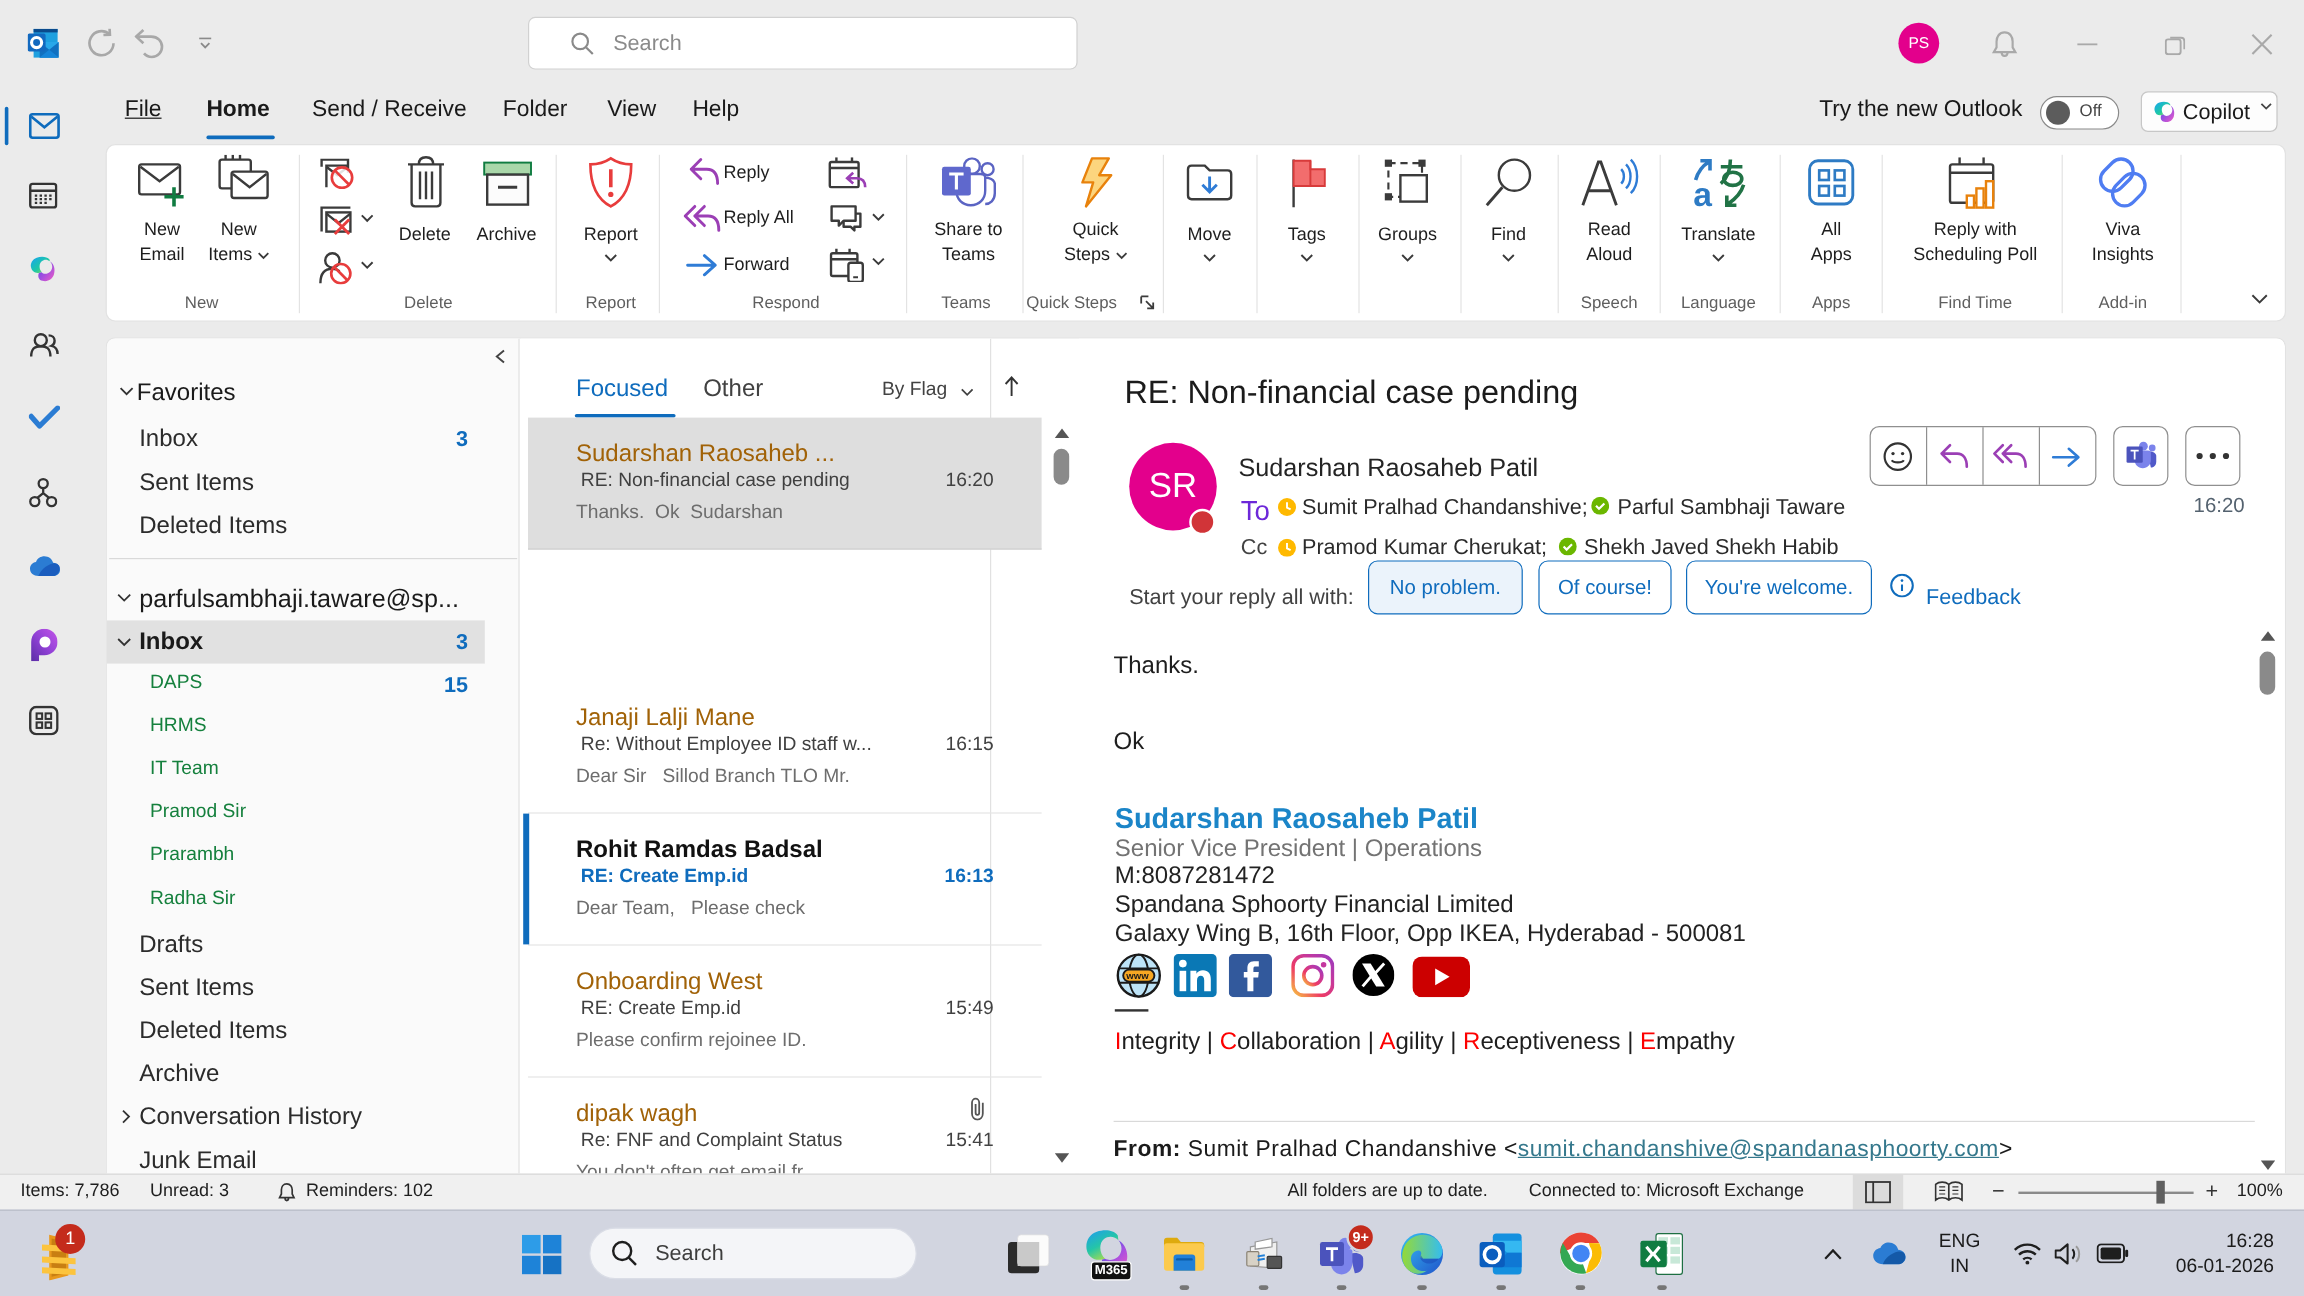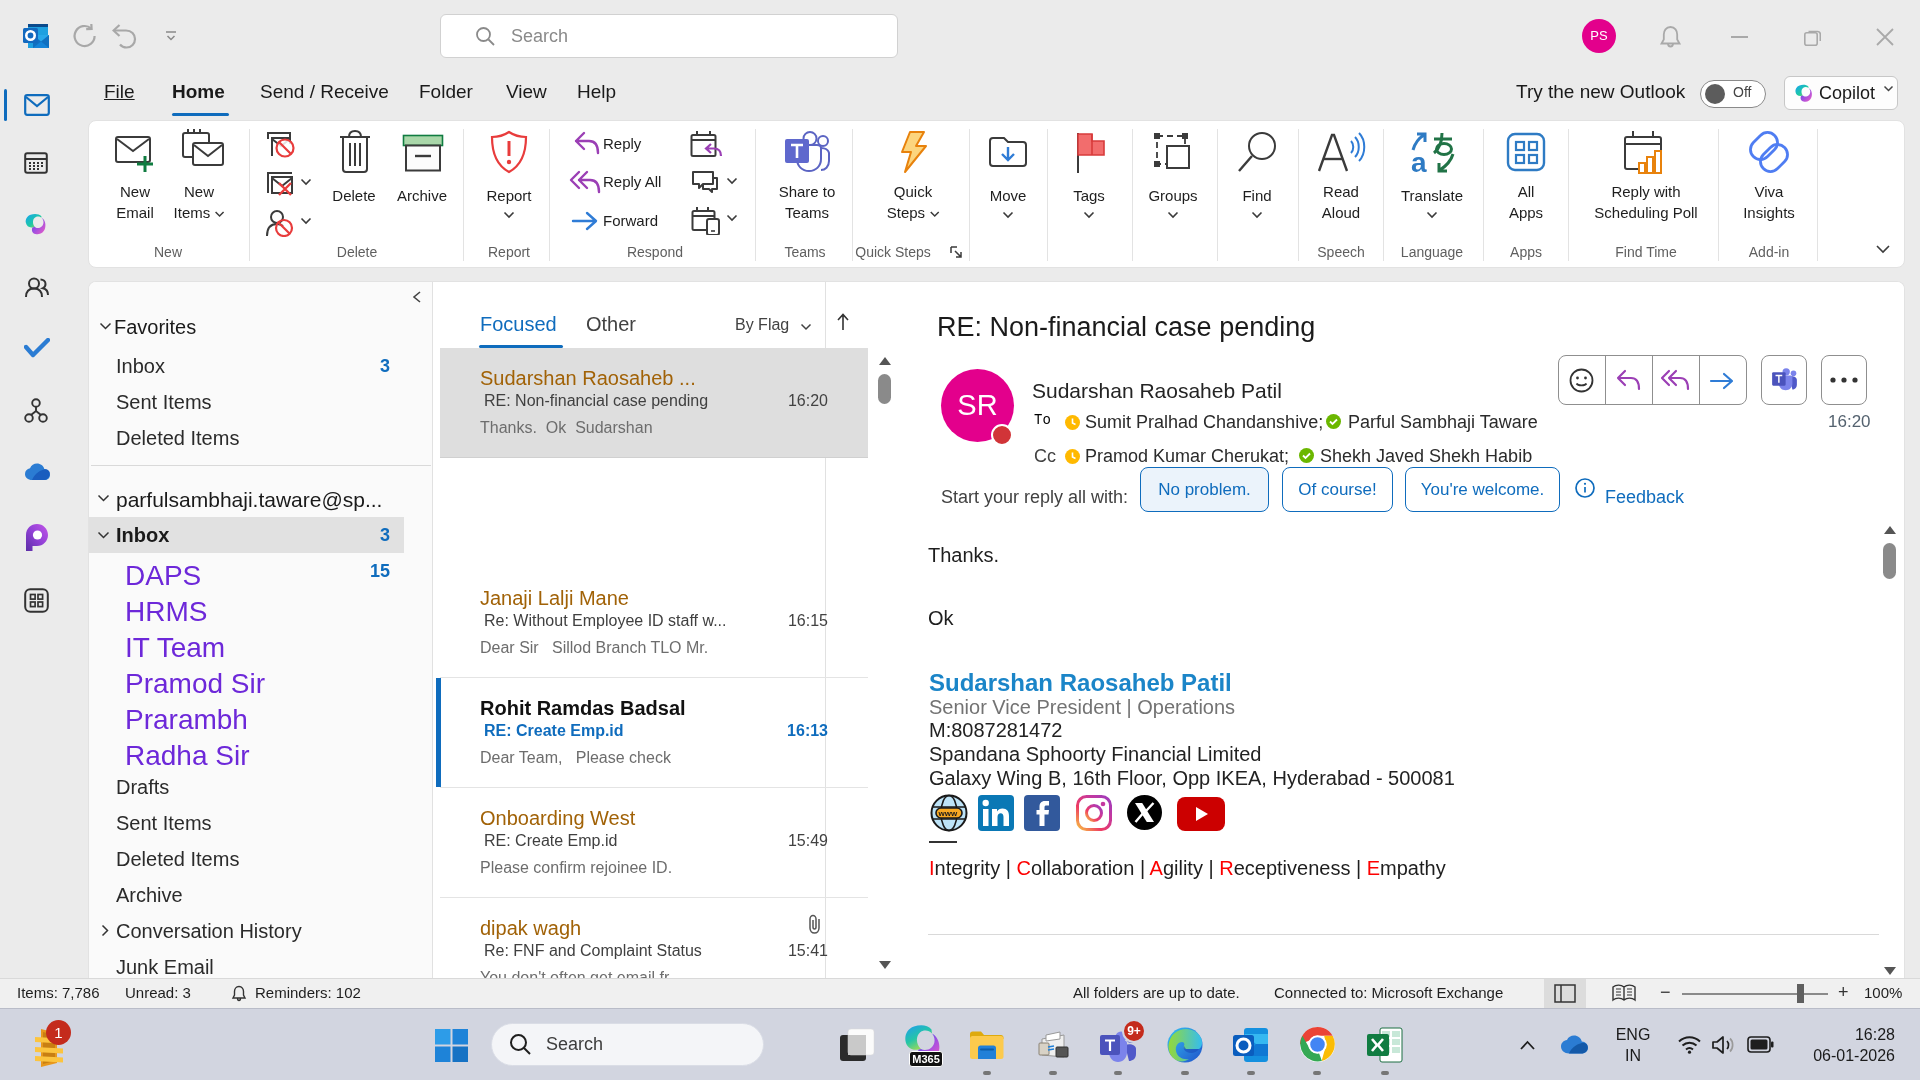--- a/index.html
+++ b/index.html
@@ -33,21 +33,21 @@
 .ric { position:absolute; }
 
 #rail { position:absolute; left:0; top:72px; width:72px; height:906px; background:#ebebeb; }
 .railic { position:absolute; left:24px; }
 #railsel { position:absolute; left:4px; top:90px; width:3px; height:32px; background:#0f6cbd; border-radius:2px; }
 
 #content { position:absolute; left:88px; top:281px; width:1817px; height:697px; background:#fff; border-radius:8px 8px 0 0; border:1px solid #e2e2e2; border-bottom:none; overflow:hidden; }
 
 #folders { position:absolute; left:0; top:0; width:344px; height:898px; background:#fafafa; border-right:1px solid #e1e1e1; }
 .fitem { position:absolute; left:27px; font-size:20px; color:#2b2b2b; }
-.fitem2 { position:absolute; left:36px; font-size:28px; color:#6d28d9; }
+.fitem2 { position:absolute; left:36px; font-size:16px; color:#15803d; }
 .fcount { position:absolute; font-size:18px; font-weight:bold; color:#0f6cbd; }
 
 #mlist { position:absolute; left:345px; top:0; width:392px; height:697px; background:#fff; border-right:1px solid #e1e1e1; }
 .msg { position:absolute; left:6px; width:428px; height:110px; border-bottom:1px solid #e4e4e4; }
 .mname { position:absolute; left:40px; top:19px; font-size:20px; color:#a16207; white-space:nowrap; }
 .msubj { position:absolute; left:44px; top:44px; font-size:16px; color:#404040; white-space:nowrap; }
 .mprev { position:absolute; left:40px; top:71px; font-size:16px; color:#6d6d6d; white-space:nowrap; }
 .mtime { position:absolute; right:40px; top:44px; font-size:16px; color:#424242; }
 
 #rpane { position:absolute; left:810px; top:0; width:1007px; height:697px; background:#fff; }
@@ -537,21 +537,21 @@
     <div class="abs" style="left:444px;top:92px;width:13px;height:30px;background:#8a8a8a;border-radius:7px;"></div>
     <svg class="abs" style="left:444px;top:678px;" width="14" height="10" viewBox="0 0 14 10">
         <path d="M1 1 L13 1 L7 9 Z" fill="#555"></path>
       </svg>
   </div>
   <div id="rpane">
     <div class="abs" style="left:38px;top:30px;font-size:27px;color:#1b1b1b;">RE: Non-financial case pending</div>
     <div class="abs" style="left:42px;top:87px;width:73px;height:73px;border-radius:50%;background:#e3008c;color:#fff;font-size:29px;font-weight:300;text-align:center;line-height:73px;">SR</div>
     <div class="abs" style="left:92px;top:142px;width:22px;height:22px;border-radius:50%;background:#d13438;border:2.5px solid #fff;"></div>
     <div class="abs" style="left:133px;top:97px;font-size:21px;color:#242424;">Sudarshan Raosaheb Patil</div>
-    <div class="abs" style="left:135px;top:130px;font-size:14px;color:#000000;font-family:Liberation Mono, monospace;">To</div>
+    <div class="abs" style="left:135px;top:130px;font-size:23px;color:#6d28d9;">To</div>
     <svg class="abs" style="left:166px;top:133px;" width="15" height="15" viewBox="0 0 15 15">
         <circle cx="7.5" cy="7.5" r="7.5" fill="#ffb900"></circle>
         <path d="M7.5 3.5 L7.5 8 L10.5 9.5" fill="none" stroke="#fff" stroke-width="1.6"></path>
       </svg>
     <div class="abs" style="left:186px;top:130px;font-size:18px;color:#2b2b2b;">Sumit Pralhad Chandanshive;</div>
     <svg class="abs" style="left:427px;top:132px;" width="15" height="15" viewBox="0 0 15 15">
         <circle cx="7.5" cy="7.5" r="7.5" fill="#6bb700"></circle>
         <path d="M4 7.5 L6.5 10 L11 5.5" fill="none" stroke="#fff" stroke-width="1.8"></path>
       </svg>
     <div class="abs" style="left:449px;top:130px;font-size:18px;color:#2b2b2b;">Parful Sambhaji Taware</div>
@@ -658,20 +658,21 @@
       <path d="M8 8 L15.2 8 L27 27 L19.8 27 Z" fill="#fff"></path>
       <path d="M8.5 27 L16 18.2 M19 16 L26.5 8" stroke="#fff" stroke-width="2.4"></path>
     </svg>
     <svg class="abs" style="left:278px;top:515px;" width="48" height="34" viewBox="0 0 48 34">
       <rect width="48" height="34" rx="8" fill="#c00"></rect>
       <path d="M19 10 L31 17 L19 24 Z" fill="#fff"></path>
     </svg>
     <div class="abs" style="left:30px;top:559px;width:28px;height:2px;background:#333;"></div>
     <div class="abs" style="left:30px;top:575px;font-size:20px;color:#1e1e1e;"><span style="color:#fd0000;">I</span>ntegrity | <span style="color:#fd0000;">C</span>ollaboration | <span style="color:#fd0000;">A</span>gility | <span style="color:#fd0000;">R</span>eceptiveness | <span style="color:#fd0000;">E</span>mpathy</div>
     <div class="abs" style="left:29px;top:652px;width:951px;height:1px;background:#d9d9d9;"></div>
+    <div class="abs" style="left:29px;top:665px;font-size:19px;letter-spacing:0.45px;color:#1b1b1b;"><b>From:</b> Sumit Pralhad Chandanshive &lt;<span style="color:#35788c;text-decoration:underline;">sumit.chandanshive@spandanasphoorty.com</span>&gt;</div>
 
     <svg class="abs" style="left:984px;top:243px;" width="14" height="10" viewBox="0 0 14 10">
         <path d="M7 1 L13 9 L1 9 Z" fill="#555"></path>
       </svg>
     <div class="abs" style="left:984px;top:261px;width:13px;height:36px;background:#8a8a8a;border-radius:7px;"></div>
     <svg class="abs" style="left:984px;top:684px;" width="14" height="10" viewBox="0 0 14 10">
         <path d="M1 1 L13 1 L7 9 Z" fill="#555"></path>
       </svg>
   </div>
 </div>

